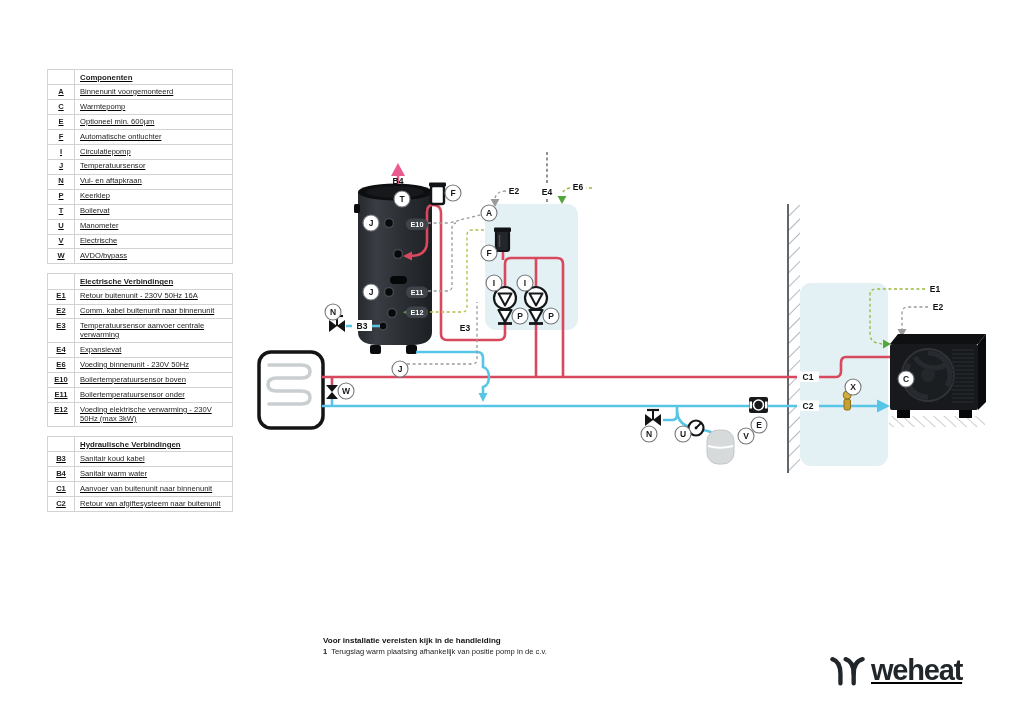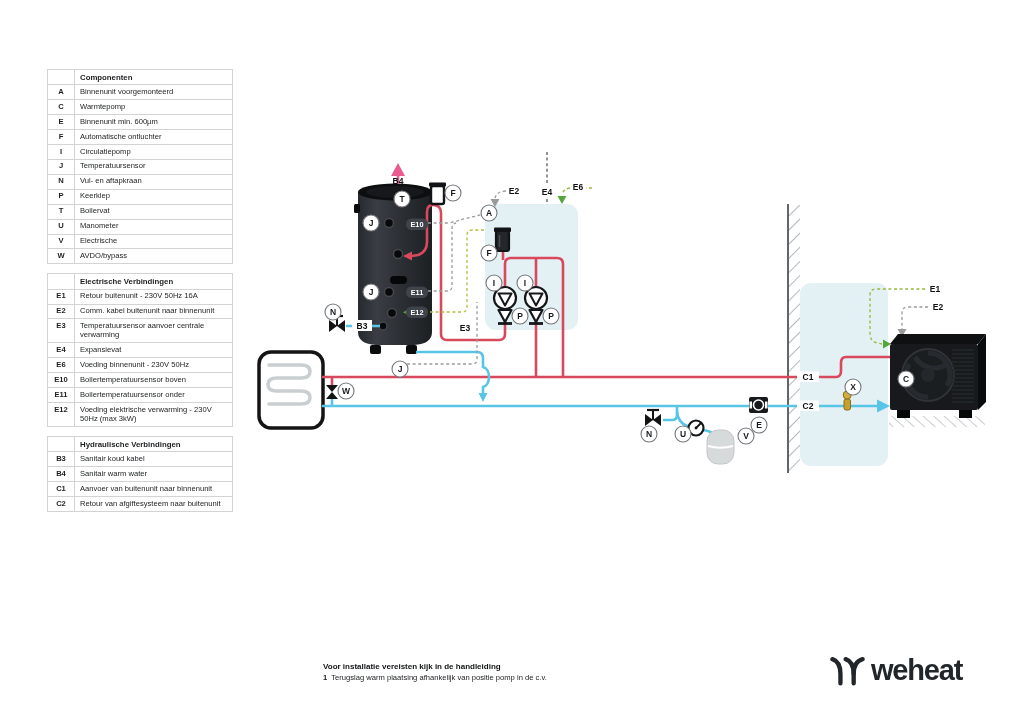--- a/index.html
+++ b/index.html
@@ -1,46 +1,46 @@
 <!DOCTYPE html>
 <html><head>
 <meta charset="utf-8">
 <style>
   html,body{margin:0;padding:0;background:#ffffff;}
   #stage{position:relative;width:1024px;height:724px;background:#fff;overflow:hidden;
          font-family:"Liberation Sans",sans-serif;}
   
   #legend{position:absolute;left:47px;top:69px;width:186px;}
-  table.legend{width:186px;border-collapse:collapse;background:#fff;margin-bottom:9px;table-layout:fixed;}
+  table.legend{width:186px;border-collapse:collapse;background:#fff;margin-bottom:9px;table-layout:fixed;text-decoration:underline;}
   table.legend td{border:1px solid #d3d3d3;font:7.6px/1.18 "Liberation Sans",sans-serif;
                   color:#1c1e20;padding:2.6px 4px 2.4px 5px;vertical-align:top;}
   table.legend td.k{width:24px;font-weight:bold;text-align:center;padding-left:1px;padding-right:1px;}
   table.legend tr.hdr td.v{font-weight:bold;font-size:7.8px;}
   
   svg{position:absolute;left:0;top:0;}
   .lc{fill:#ffffff;stroke:#74787c;stroke-width:1.1;}
   .lt{font:bold 8.5px "Liberation Sans",sans-serif;fill:#17191c;text-anchor:middle;}
   .bg{fill:#3f444b;}
   .bt{font:bold 7.3px "Liberation Sans",sans-serif;fill:#ffffff;text-anchor:middle;}
   .cl{font:bold 8.5px "Liberation Sans",sans-serif;fill:#0f1113;text-anchor:middle;}
   .ph{stroke:#d8495e;stroke-width:2.6;fill:none;}
   .pp{stroke:#ea5c8f;stroke-width:2.6;fill:none;}
   .pc{stroke:#58c5e6;stroke-width:2.6;fill:none;}
   .wg{stroke:#9a9a9a;stroke-width:1.3;fill:none;stroke-dasharray:3 2.6;}
   .wy{stroke:#b5bc42;stroke-width:1.3;fill:none;stroke-dasharray:3 2.6;}
   .wo{stroke:#9ab83e;stroke-width:1.3;fill:none;stroke-dasharray:3 2.6;}
   .wk{stroke:#565a5e;stroke-width:1.3;fill:none;stroke-dasharray:3 2.6;}
   .ic{stroke:#15181a;fill:#ffffff;}
   
-  .ncol{position:absolute;top:661px;width:250px;}
+  .ncol{position:absolute;top:635px;width:250px;}
   .ntitle{font:bold 8px/1.4 "Liberation Sans",sans-serif;color:#121416;}
   .nline{font:7.6px/1.55 "Liberation Sans",sans-serif;color:#202326;}
   .nnum{font-weight:bold;margin-right:4px;}
   
-  #logo{position:absolute;left:830px;top:653px;display:flex;align-items:center;gap:5px;}
+  #logo{position:absolute;left:830px;top:653px;display:flex;align-items:center;gap:5px;text-decoration:underline;}
   #logo .wordmark{font:bold 29px "Liberation Sans",sans-serif;color:#21262a;letter-spacing:-1.2px;}
 </style>
 </head>
 <body>
 
 <div id="stage">
 
   <div id="legend">
       <table class="legend">
         <tbody>
@@ -51,21 +51,21 @@
           <tr>
             <td class="k">A</td>
             <td class="v">Binnenunit voorgemonteerd</td>
           </tr>
           <tr>
             <td class="k">C</td>
             <td class="v">Warmtepomp</td>
           </tr>
           <tr>
             <td class="k">E</td>
-            <td class="v">Binnenunit min. 600µm</td>
+            <td class="v">Optioneel min. 600µm</td>
           </tr>
           <tr>
             <td class="k">F</td>
             <td class="v">Automatische ontluchter</td>
           </tr>
           <tr>
             <td class="k">I</td>
             <td class="v">Circulatiepomp</td>
           </tr>
           <tr>

